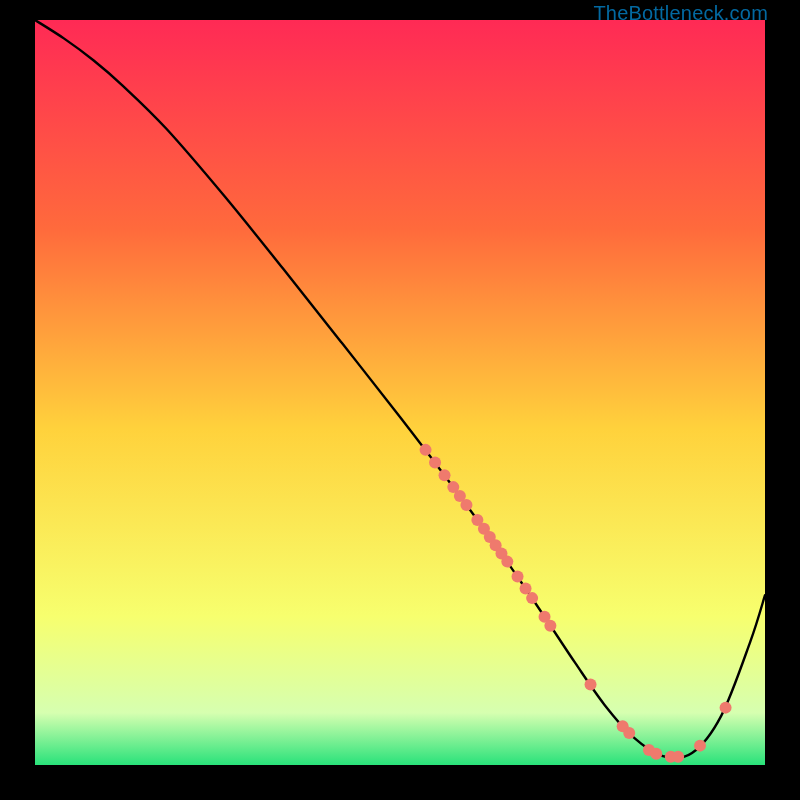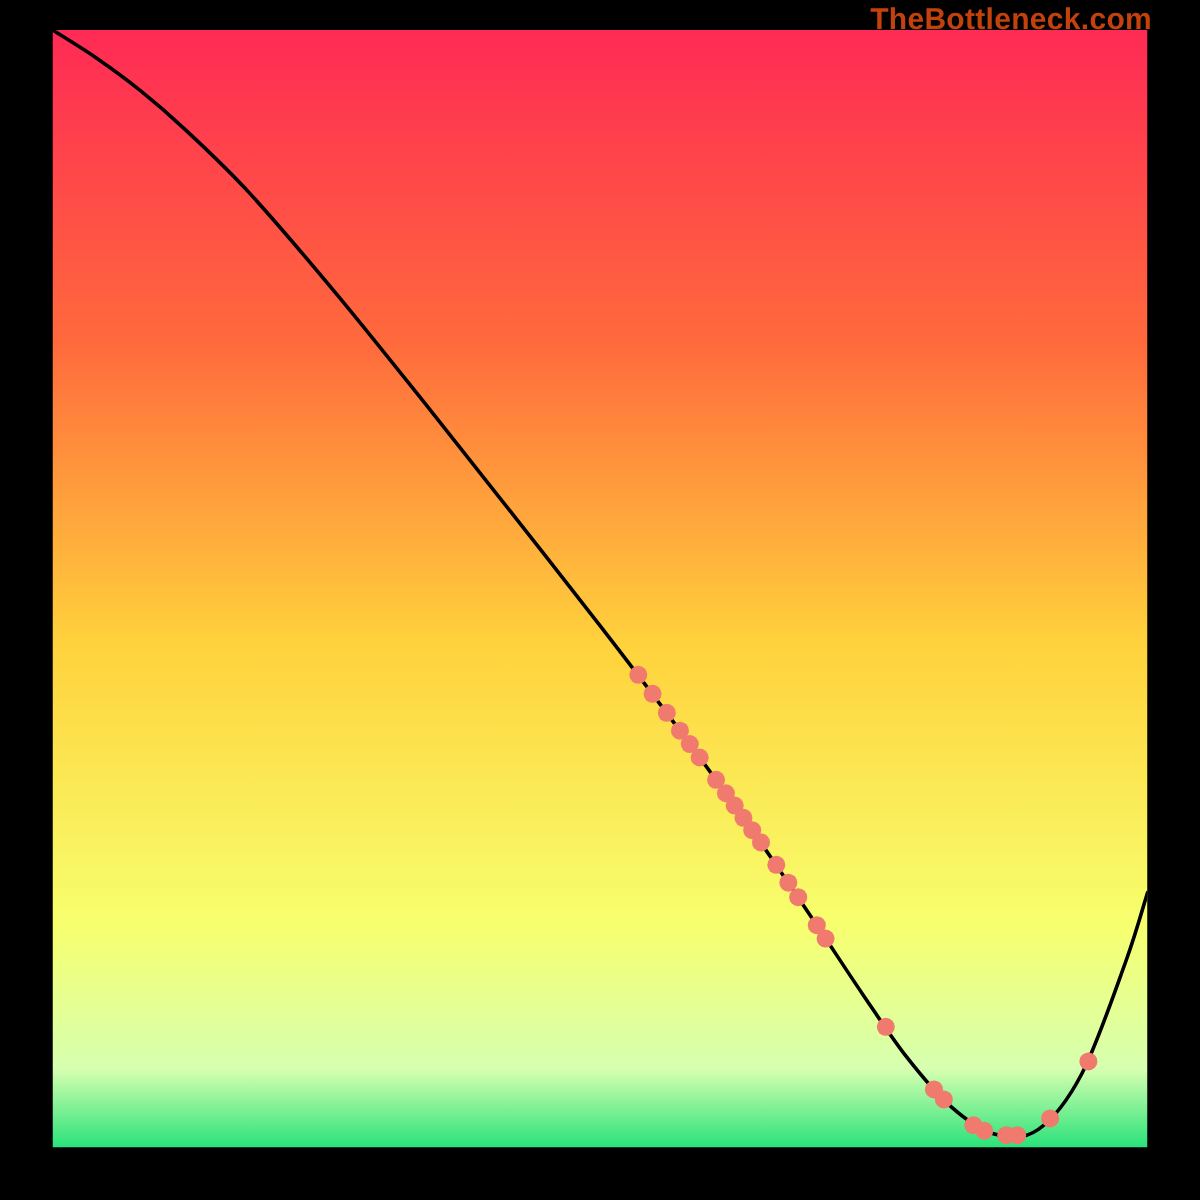--- a/index.html
+++ b/index.html
@@ -34,23 +34,23 @@
     position: absolute;
     left: 0;
     top: 0;
     width: 730px;
     height: 745px;
   }
   .watermark {
     position: absolute;
     top: 2px;
     right: 32px;
-    color: #c2410c;
+    color: #0369a1;
     font-size: 20px;
-    font-weight: 700;
+    font-weight: 400;
     letter-spacing: 0.2px;
   }
 </style>
 </head>
 <body>
 
 <div class="stage">
 
   <div class="watermark">TheBottleneck.com</div>
 

